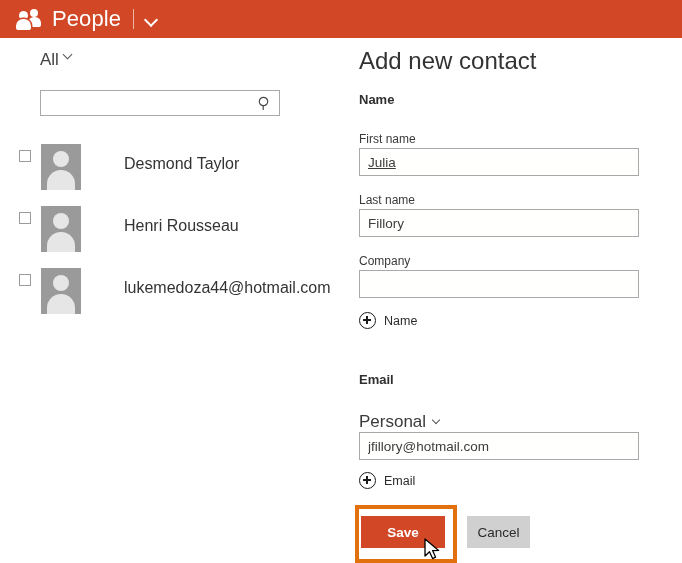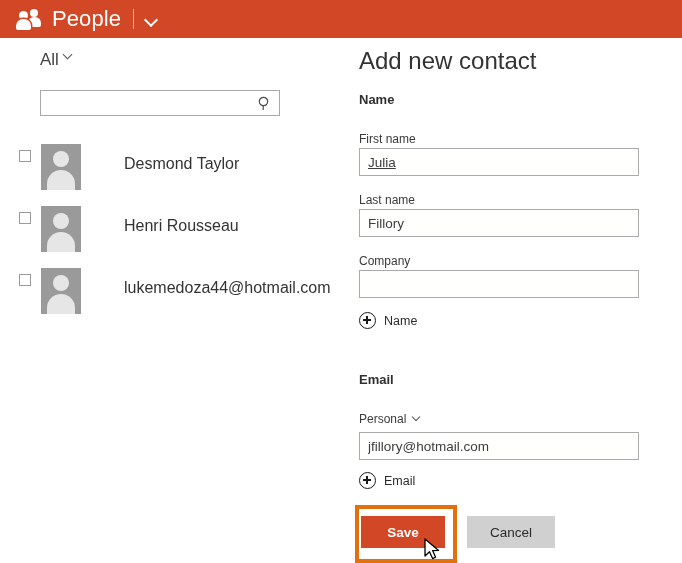--- a/index.html
+++ b/index.html
@@ -270,21 +270,21 @@
   }
 
   #email-type-row {
     position: absolute;
     left: 19px; top: 374px;
     display: flex;
     align-items: center;
     cursor: pointer;
   }
   #email-type-label {
-    font-size: 12px;
+    font-size: 17px;
     color: #3a3a3a;
   }
   #email-type-chevron {
     margin-left: 6px;
     width: 10px; height: 10px;
     position: relative;
   }
   #email-type-chevron::before {
     content: "";
     position: absolute;
@@ -305,21 +305,21 @@
     color: #ffffff;
     font-family: "Liberation Sans", sans-serif;
     font-size: 13.5px;
     font-weight: bold;
     cursor: pointer;
     padding: 0;
   }
   #cancel-button {
     position: absolute;
     left: 127px; top: 478px;
-    width: 88px; height: 32px;
+    width: 63px; height: 32px;
     background: #d0d0d0;
     border: none;
     color: #2b2b2b;
     font-family: "Liberation Sans", sans-serif;
     font-size: 13.5px;
     font-weight: 400;
     cursor: pointer;
     padding: 0;
   }
 

